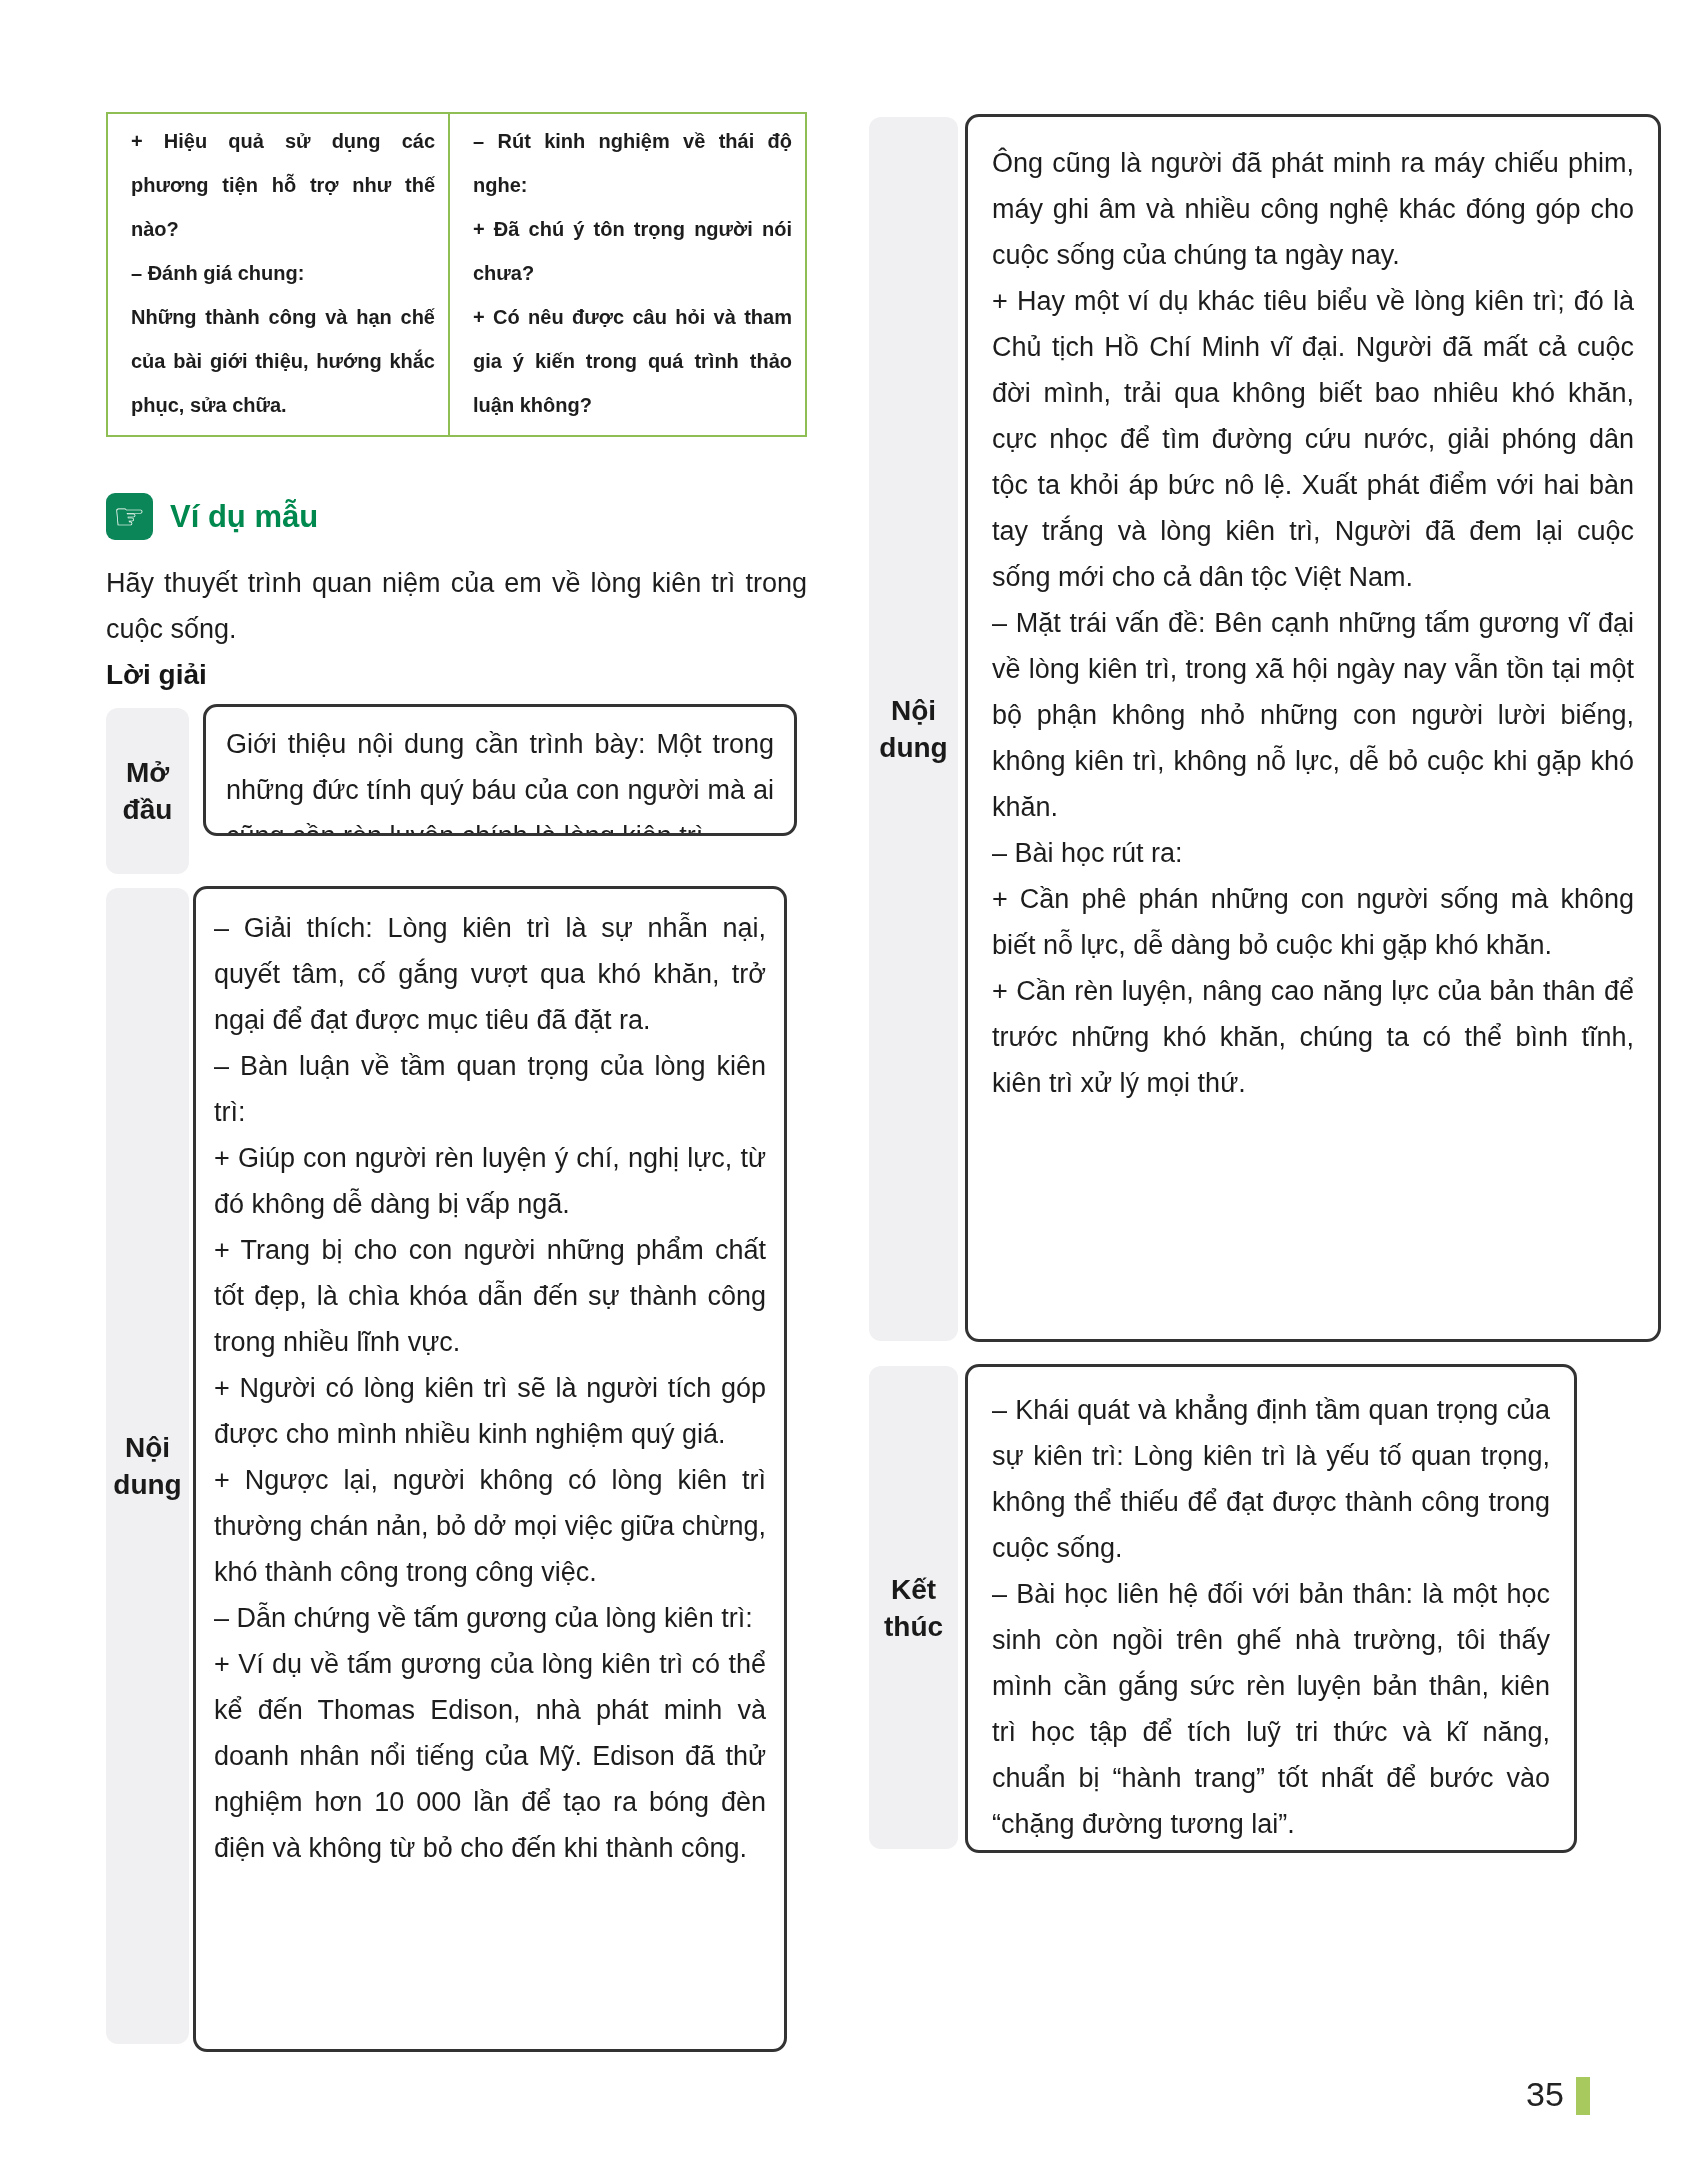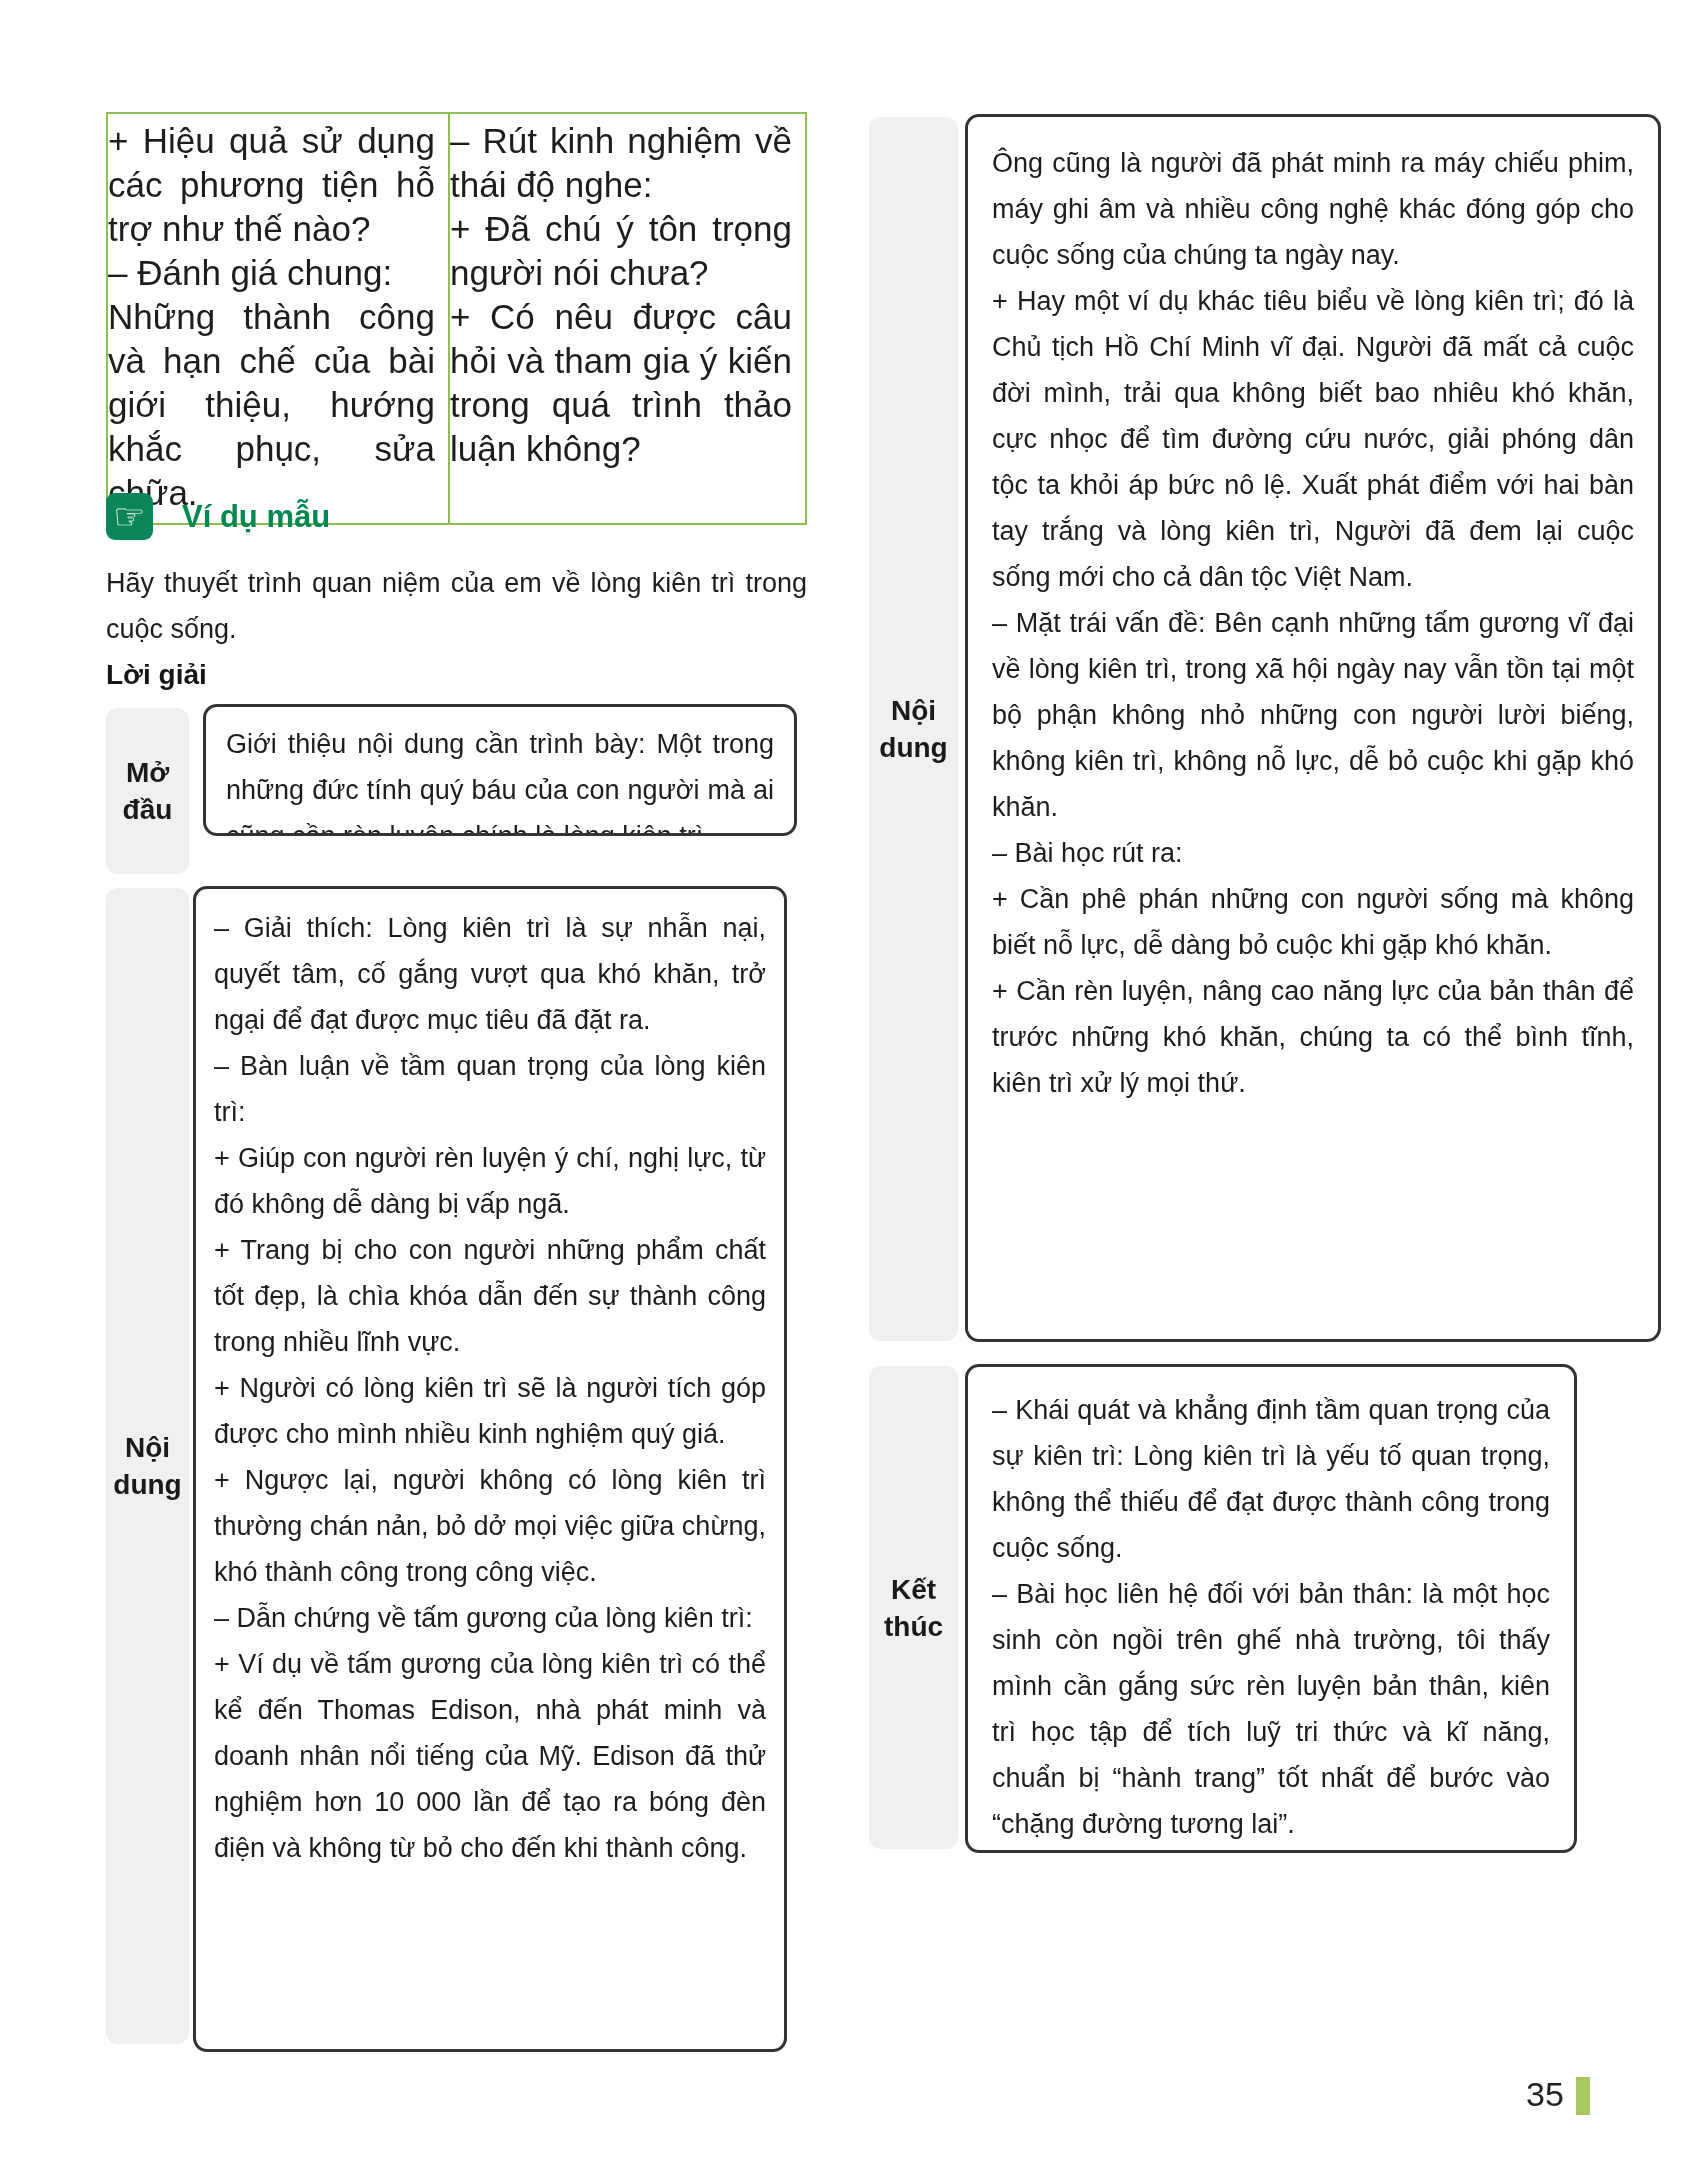--- a/index.html
+++ b/index.html
@@ -7,31 +7,31 @@
     position:relative;width:1683px;height:2178px;background:#ffffff;
     font-family:"Liberation Sans", sans-serif;color:#1d1d1d;overflow:hidden;
   }
   p{margin:0;}
   
   .review-table{
     position:absolute;left:106px;top:112px;width:701px;
     display:flex;border:2.5px solid #8fbe55;background:#fff;box-sizing:border-box;
   }
   .review-cell{
-    padding:5px 13px 8px 0;font-size:35px;line-height:44px;text-align:justify;box-sizing:border-box;
+    padding:5px 13px 8px 23px;font-size:20px;line-height:44px;text-align:justify;box-sizing:border-box;font-weight:bold;
   }
   .review-cell.c-left{width:340px;}
   .review-cell.c-right{flex:1;border-left:2.5px solid #8fbe55;}
   
   .vd-heading{position:absolute;left:106px;top:493px;display:flex;align-items:center;gap:17px;}
   .vd-icon{
     width:47px;height:47px;background:#0b8658;border-radius:9px;color:#ffffff;
     display:flex;align-items:center;justify-content:center;font-size:36px;line-height:1;
   }
-  .vd-title{color:#00894f;font-weight:bold;font-size:31px;margin-left:12px;}
+  .vd-title{color:#00894f;font-weight:bold;font-size:31px;}
   .prompt{position:absolute;left:106px;top:560px;width:701px;font-size:27px;line-height:46px;text-align:justify;}
   .loigiai{position:absolute;left:106px;top:659px;font-size:28px;font-weight:bold;color:#161616;}
   
   .label-box{
     position:absolute;background:#f0f0f2;border-radius:12px;
     display:flex;align-items:center;justify-content:center;text-align:center;
     font-weight:bold;font-size:28px;line-height:37px;color:#1a1a1a;box-sizing:border-box;padding:24px;
   }
   .content-box{
     position:absolute;background:#ffffff;border:3px solid #333333;border-radius:14px;

